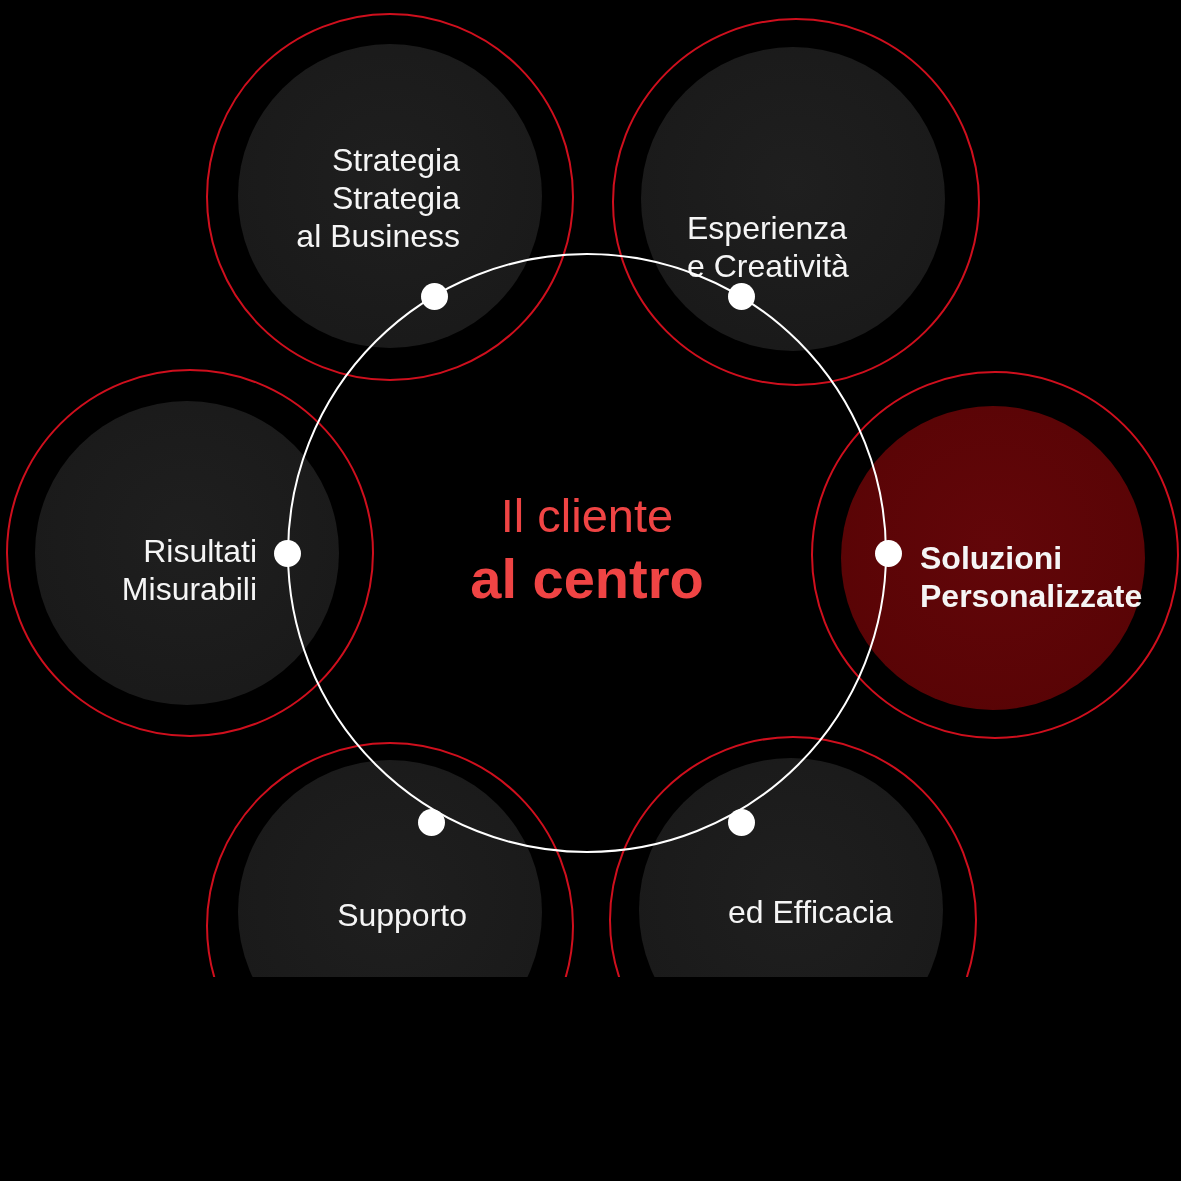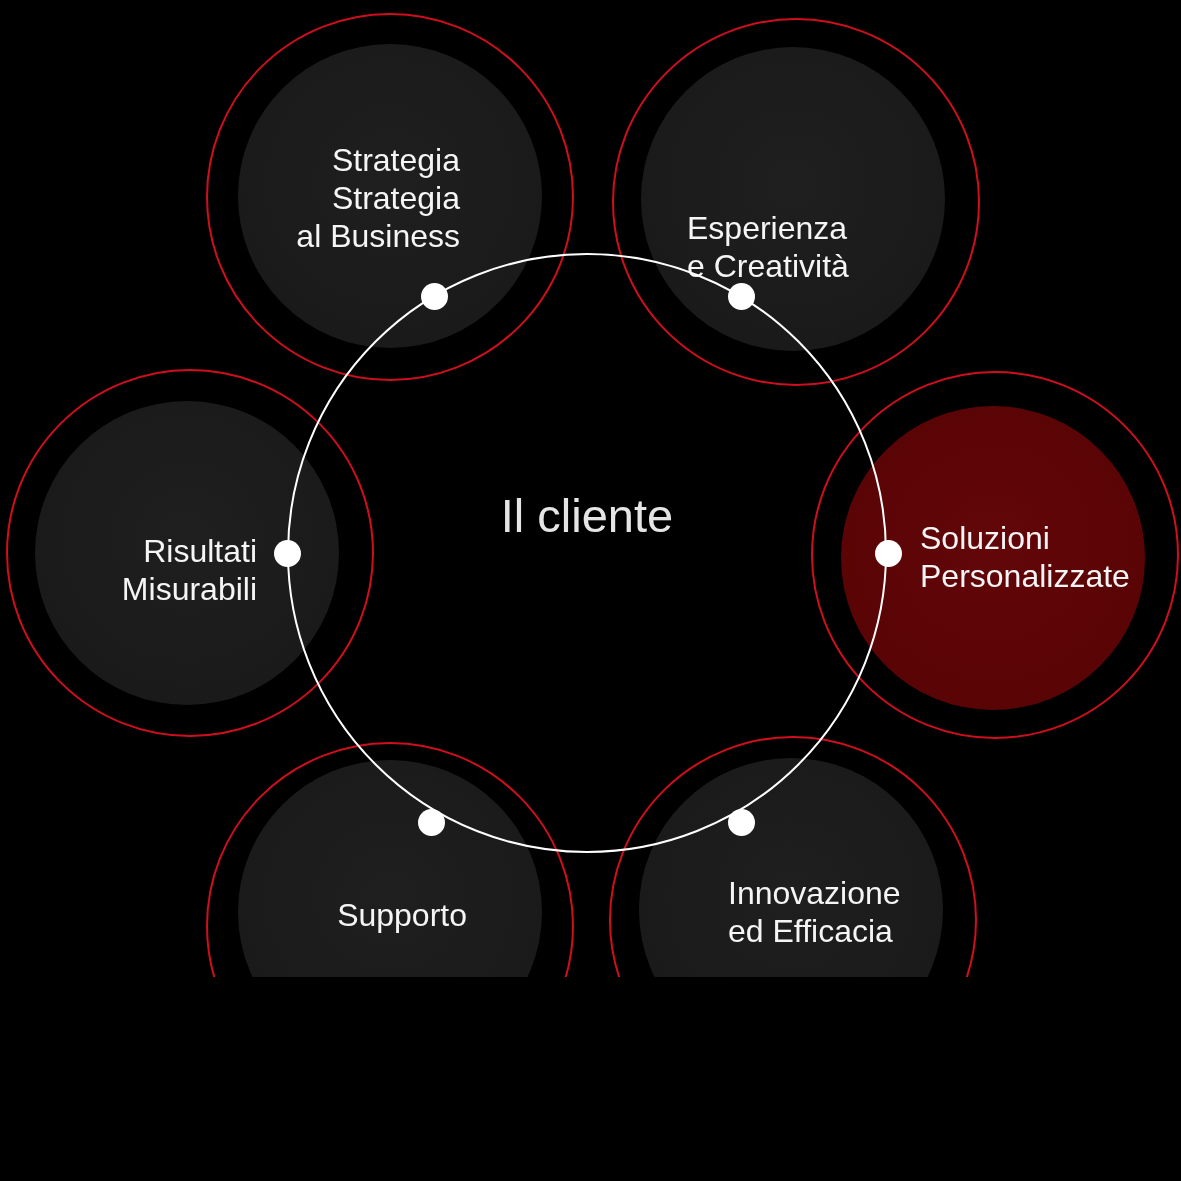--- a/index.html
+++ b/index.html
@@ -40,25 +40,25 @@
     position:absolute;
     color:#f5f5f5;
     font-size:32px;
     line-height:38px;
     font-weight:400;
     white-space:nowrap;
     transform:translateY(-50%);
   }
   .satellite-label.align-right{text-align:right;}
   .satellite-label.align-left{text-align:left;}
-  .satellite-label.bold{font-weight:400;}
+  .satellite-label.bold{font-weight:700;margin-top:20px;}
   #center-title{
     position:absolute;
     left:287px;top:487px;width:600px;
-    text-align:center;color:#e5e5e5;
+    text-align:center;color:#ef4444;
   }
   #center-title .line1{
     font-size:47px;line-height:58px;font-weight:400;
   }
   #center-title .line2{
     font-size:56px;line-height:68px;font-weight:700;
   }
 </style>
 </head>
 <body>
@@ -92,33 +92,33 @@
         <div>Personalizzate</div>
       </div>
       <div class="satellite-ring" style="left: 206px; top: 742px;"></div>
       <div class="satellite-fill" style="left: 238px; top: 760px;"></div>
       <div class="satellite-label align-right" style="right: 714px; top: 915px;">
         <div>Supporto</div>
       </div>
       <div class="satellite-ring" style="left: 609px; top: 736px;"></div>
       <div class="satellite-fill" style="left: 639px; top: 758px;"></div>
       <div class="satellite-label align-left" style="left: 728px; top: 912px;">
-        <div>Innovazione</div>
         <div>ed Efficacia</div>
       </div>
     </div>
 
   <div id="hub-ring"></div>
 
   <div id="dots">
       <div class="hub-dot" style="left: 420.5px; top: 282.5px;"></div>
       <div class="hub-dot" style="left: 727.5px; top: 282.5px;"></div>
       <div class="hub-dot" style="left: 273.5px; top: 539.5px;"></div>
       <div class="hub-dot" style="left: 874.5px; top: 539.5px;"></div>
       <div class="hub-dot" style="left: 417.5px; top: 808.5px;"></div>
       <div class="hub-dot" style="left: 727.5px; top: 808.5px;"></div>
     </div>
 
   <div id="center-title">
     <div class="line1">Il cliente</div>
+    <div class="line2">al centro</div>
   </div>
 
 </div>
 
 </body></html>

